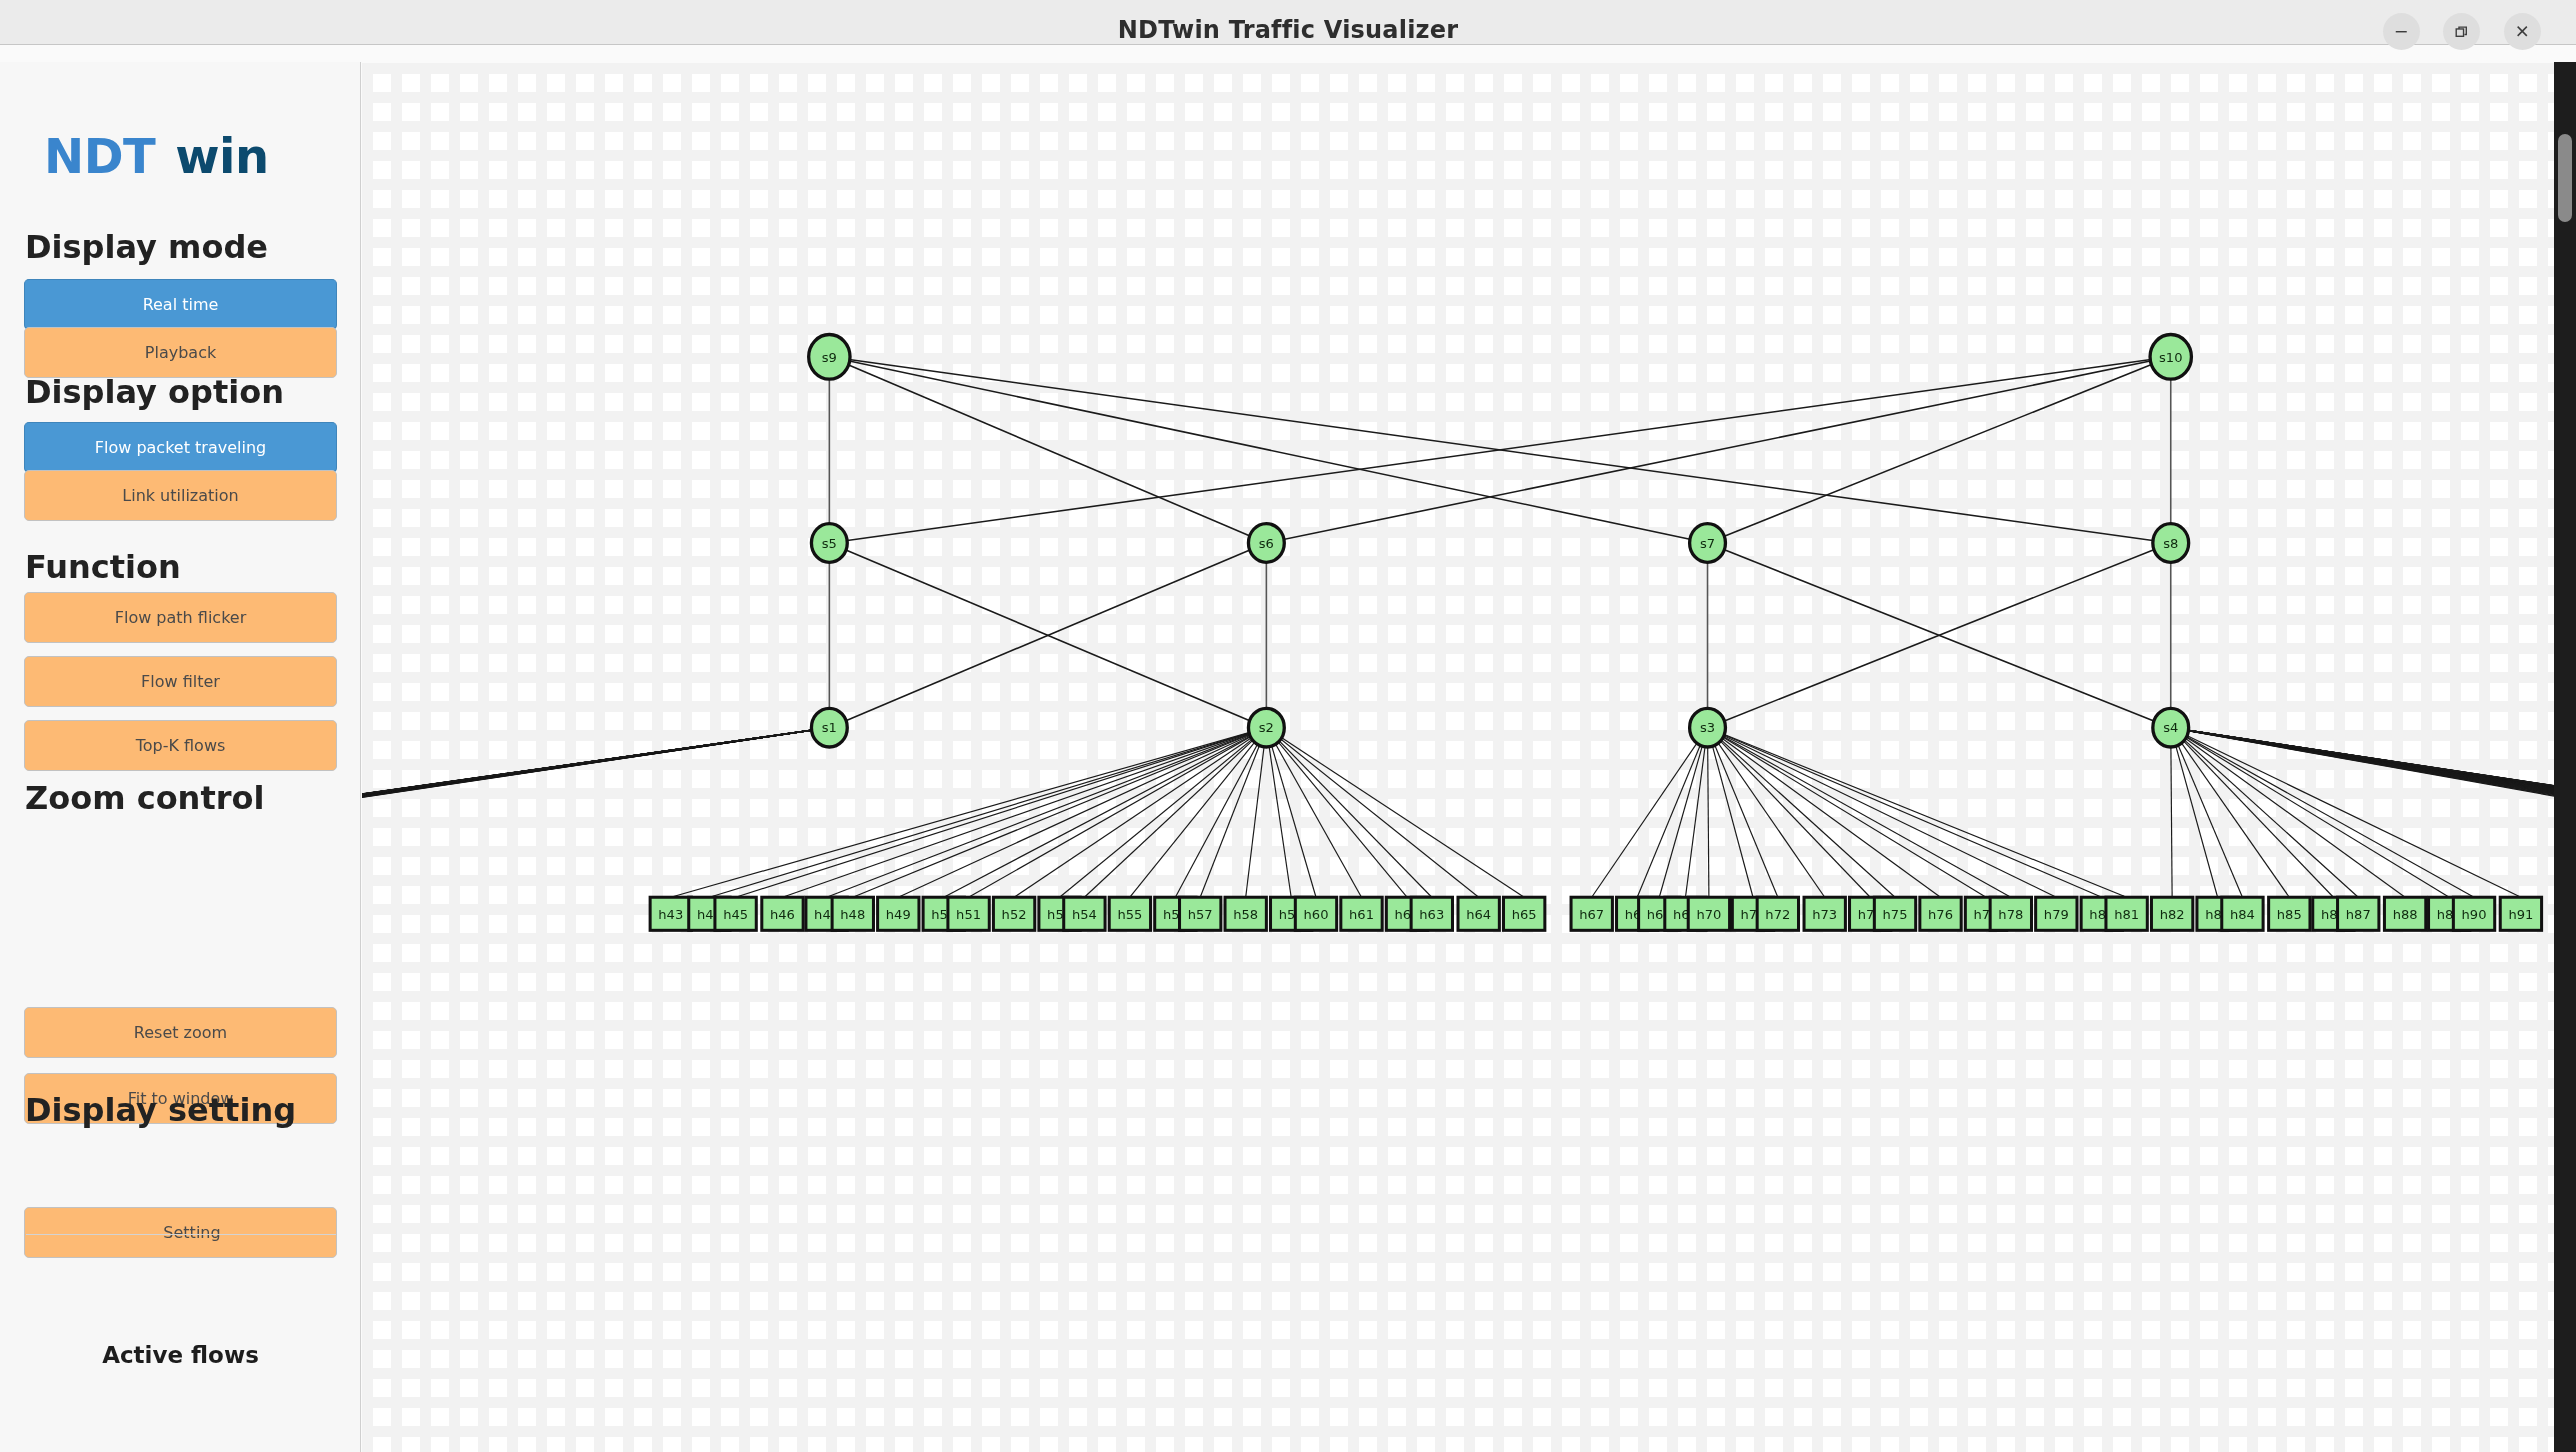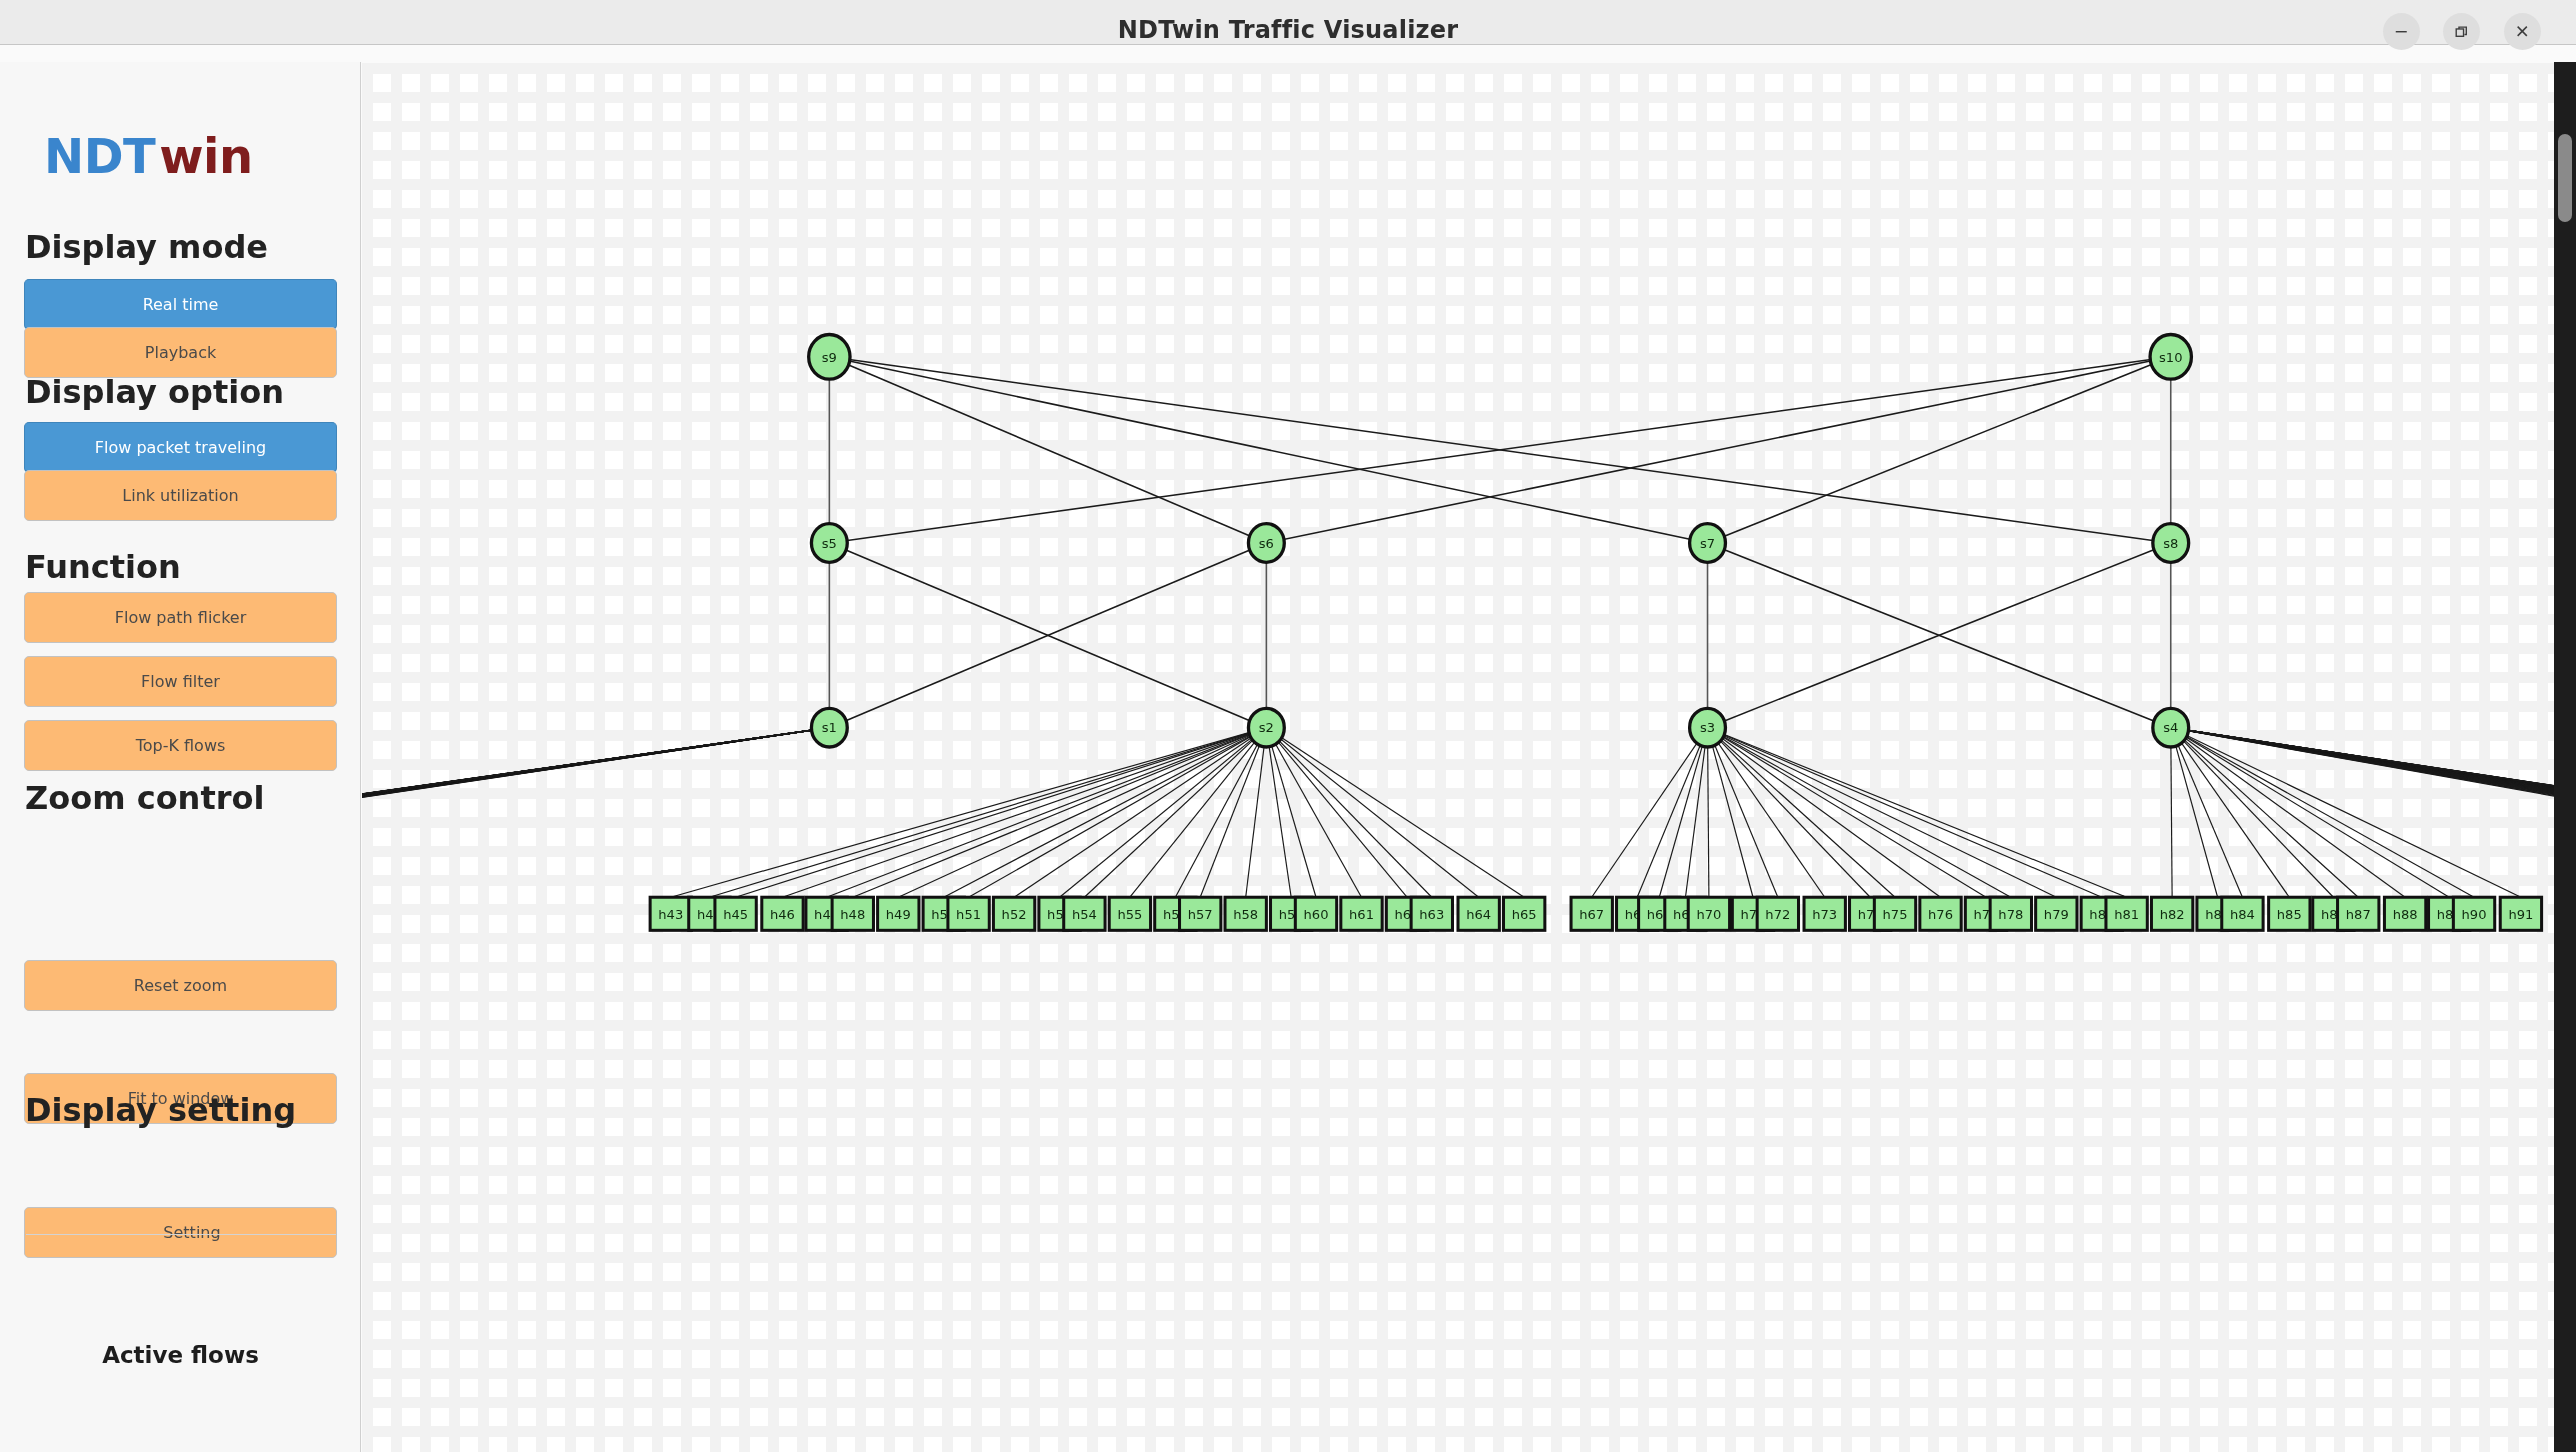--- a/index.html
+++ b/index.html
@@ -68,21 +68,21 @@
   }
   #logo {
     position: absolute;
     left: 44px; top: 66px;
     font-size: 48px;
     font-weight: bold;
     letter-spacing: -0.5px;
     white-space: nowrap;
   }
   #logo .ndt { color: #3a85cd; }
-  #logo .win { color: #7f1d1d; margin-left: 4px; }
+  #logo .win { color: #0c4a6e; margin-left: 20px; }
 
   .section-title {
     position: absolute;
     left: 25px;
     font-size: 32px;
     font-weight: bold;
     color: #222222;
     white-space: nowrap;
   }
   .sbtn {
@@ -208,21 +208,21 @@
         <div class="sbtn active" style="top: 217px;">Real time</div>
         <div class="sbtn inactive" style="top: 265px;">Playback</div>
         <div class="section-title" style="top: 311px;">Display option</div>
         <div class="sbtn active" style="top: 360px;">Flow packet traveling</div>
         <div class="sbtn inactive" style="top: 408px;">Link utilization</div>
         <div class="section-title" style="top: 486px;">Function</div>
         <div class="sbtn inactive" style="top: 530px;">Flow path flicker</div>
         <div class="sbtn inactive" style="top: 594px;">Flow filter</div>
         <div class="sbtn inactive" style="top: 658px;">Top-K flows</div>
         <div class="section-title" style="top: 717px;">Zoom control</div>
-        <div class="sbtn inactive" style="top: 898px; text-align: right;">Reset zoom</div>
+        <div class="sbtn inactive" style="top: 945px; text-align: right;">Reset zoom</div>
         <div class="sbtn inactive" style="top: 1011px;">Fit to window</div>
         <div class="section-title" style="top: 1029px;">Display setting</div>
         <div class="sbtn inactive" style="top: 1145px; padding-left: 23px;">Setting</div>
       </div>
 
     <div id="divider"></div>
     <div id="active-flows">Active flows</div>
   </div>
 
   <div id="canvas-wrap">

